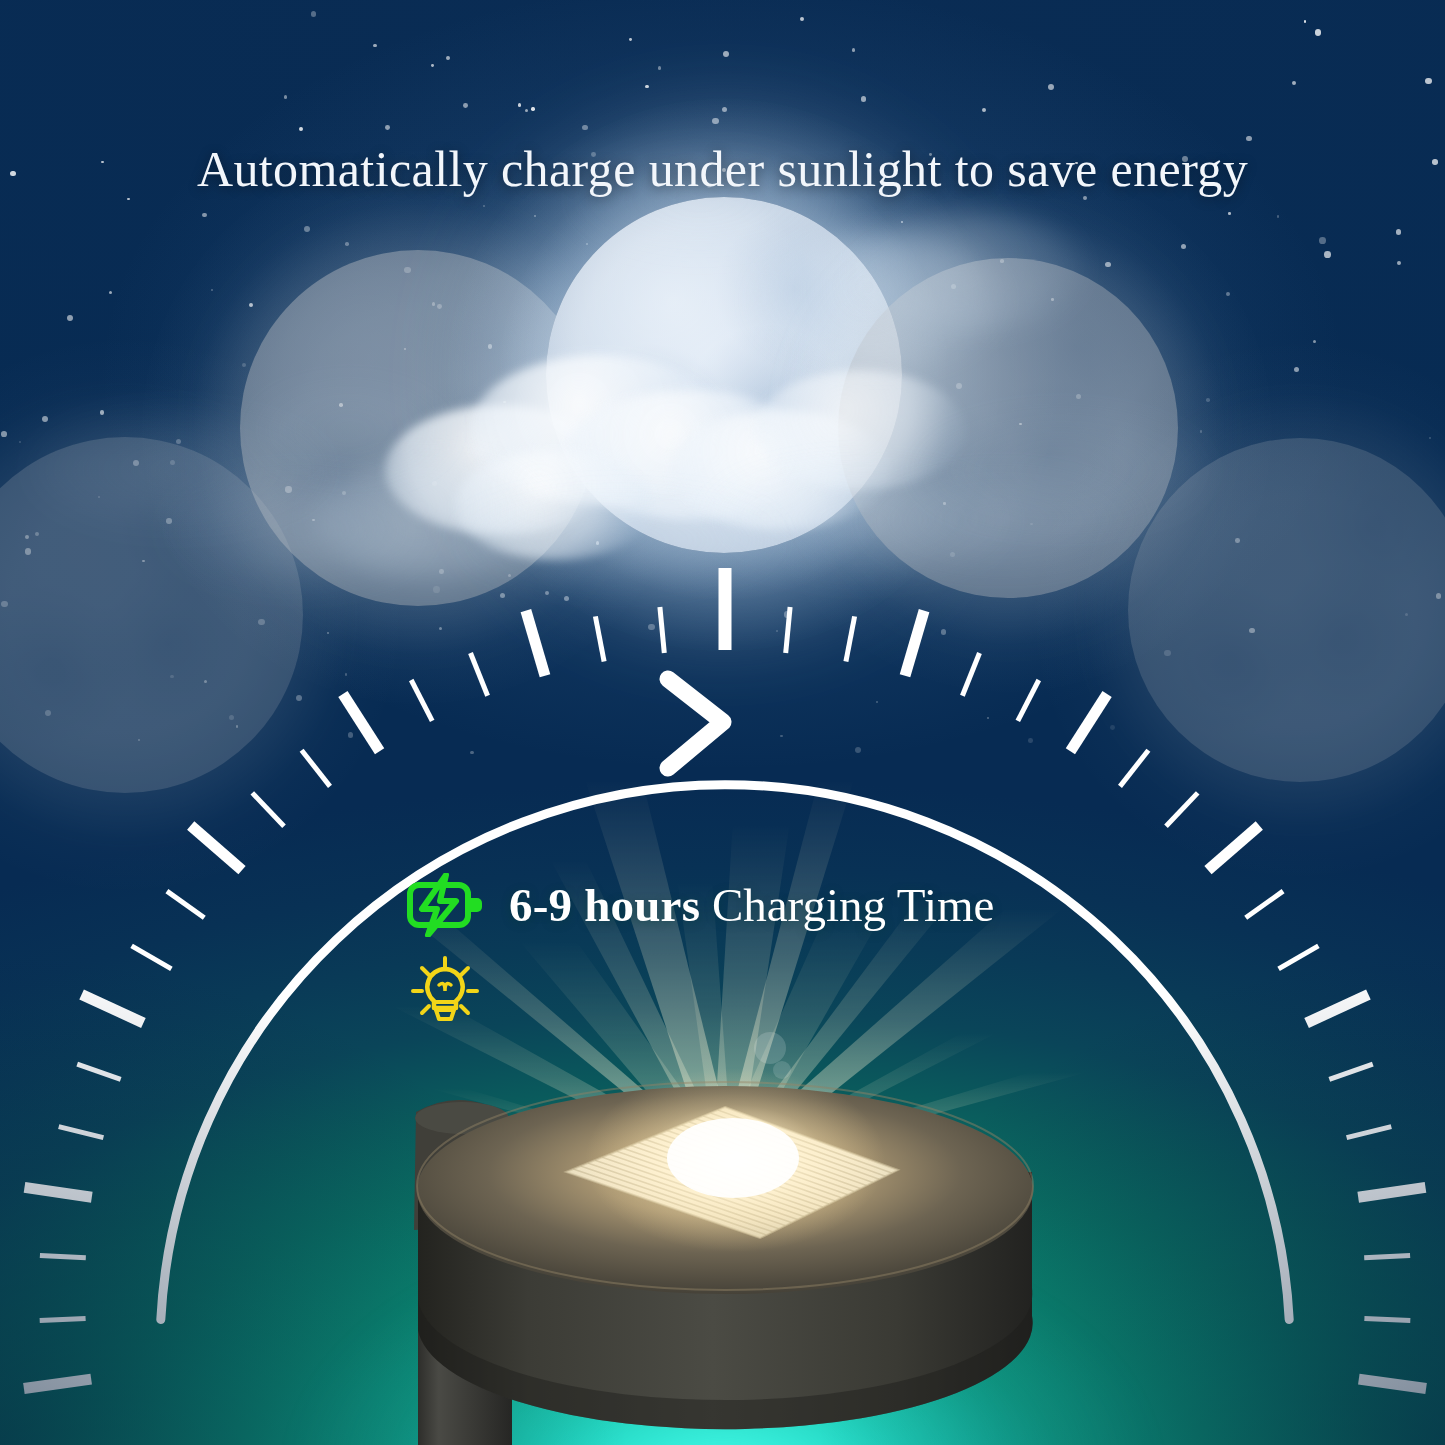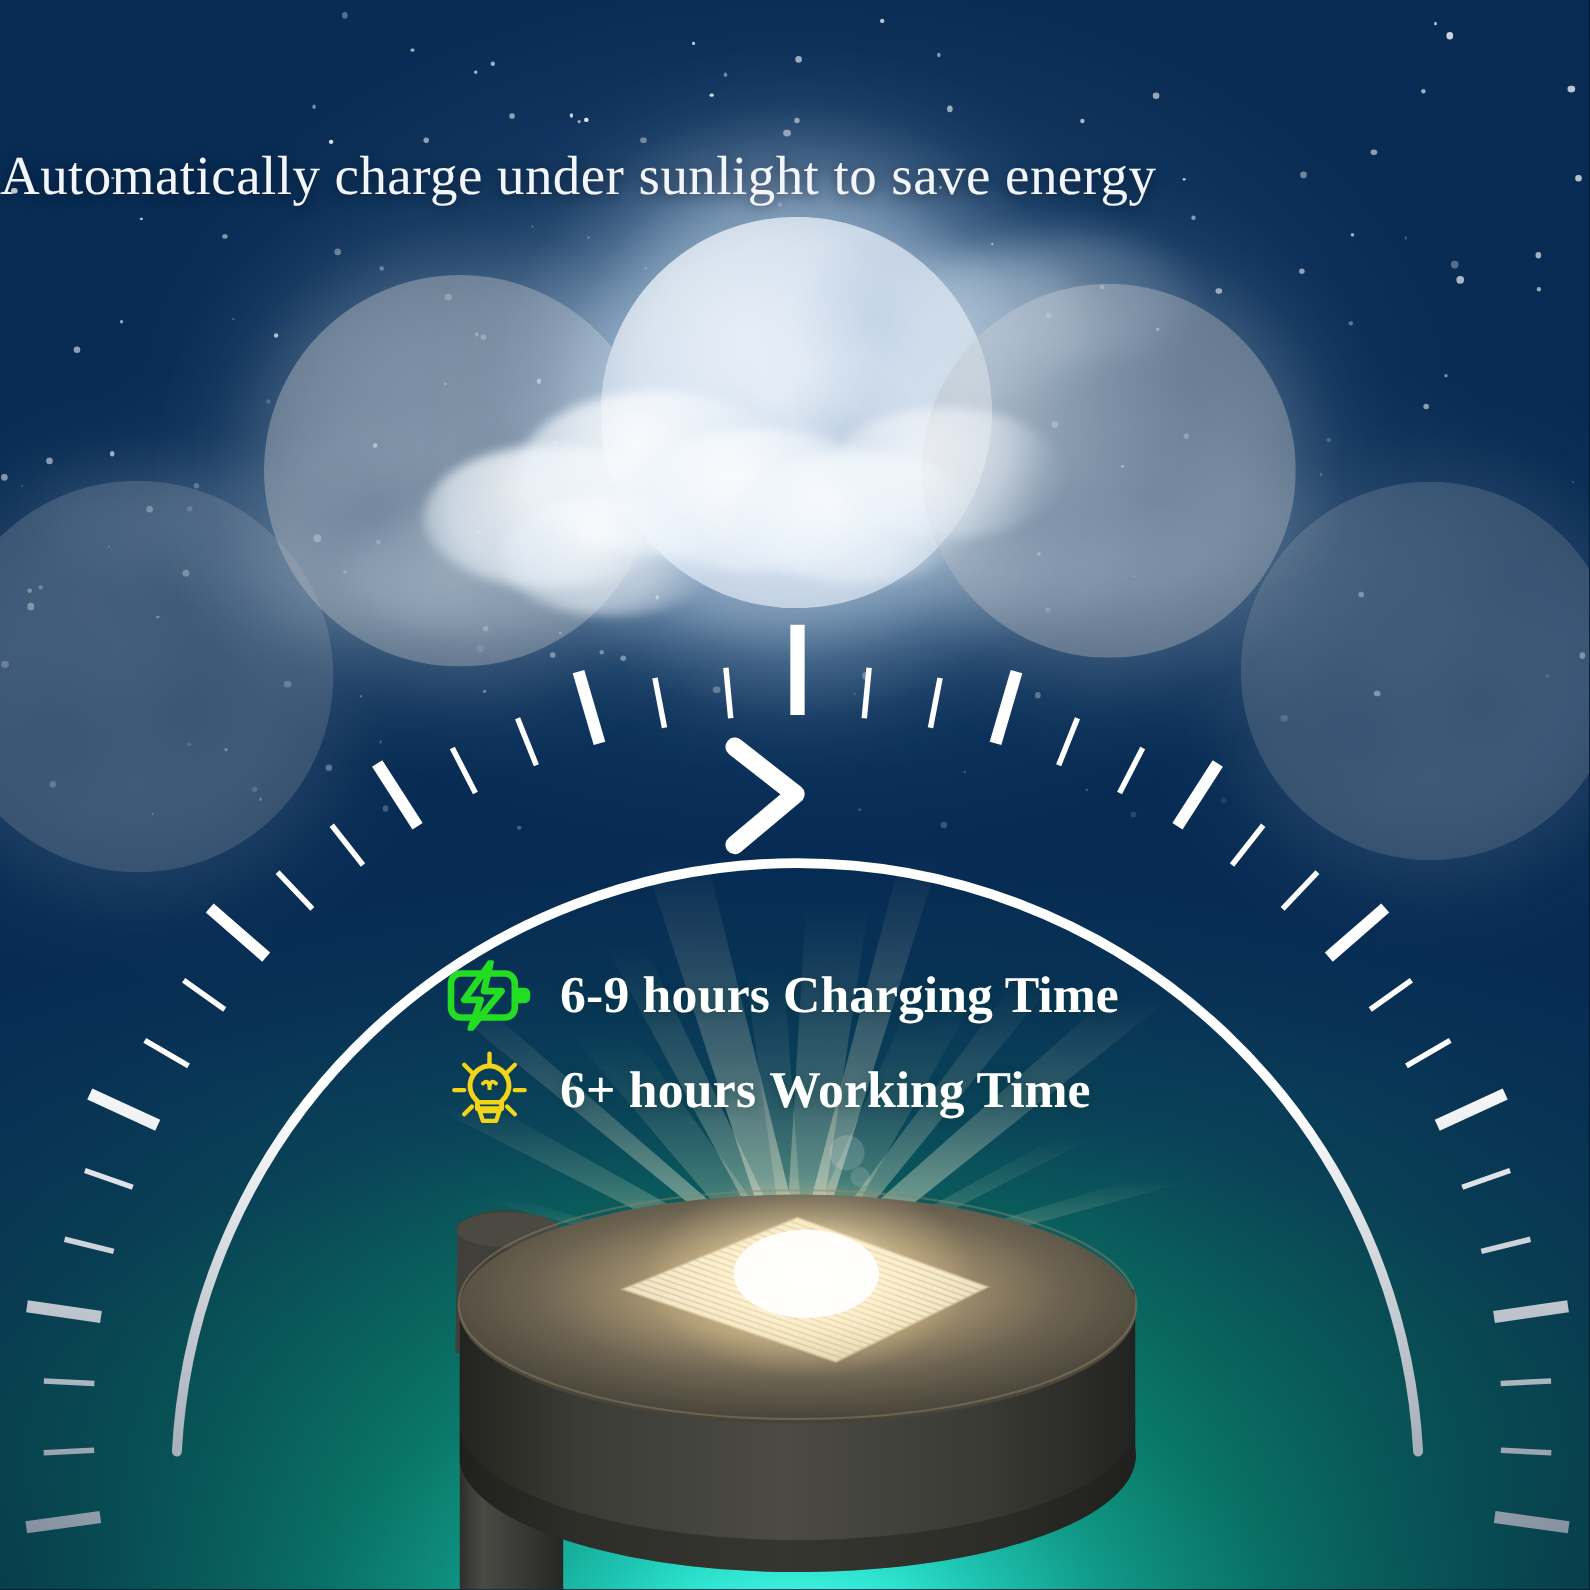--- a/index.html
+++ b/index.html
@@ -121,22 +121,22 @@
     text-align: center;
     color: #ffffff;
     font-size: 78px;
     font-weight: bold;
     letter-spacing: 2.5px;
     text-shadow: 0 3px 14px rgba(0,0,0,0.45), 0 0 34px rgba(180,210,245,0.30);
   }
   .subtitle {
     position: absolute;
     left: 0; right: 0;
-    top: 130px;
-    text-align: left;
+    top: 140px;
+    text-align: center;
     color: #f2f6fb;
     font-size: 50px;
     letter-spacing: 0.4px;
     text-shadow: 0 2px 12px rgba(0,0,0,0.45);
   }
 
   .features {
     position: absolute;
     left: 405px;
     top: 862px;
@@ -161,21 +161,21 @@
     font-size: 47px;
     line-height: 1;
     text-shadow: 0 2px 10px rgba(0,60,50,0.45);
     white-space: nowrap;
   }
   .feature-text .strong {
     font-weight: bold;
     letter-spacing: 0.2px;
   }
   .feature-text .light {
-    font-weight: bold;
+    font-weight: normal;
   }
 
   
   .lamp { position: absolute; left: 0; top: 0; width: 1445px; height: 1445px; pointer-events: none; }
 </style>
 </head>
 <body>
 
 <div class="stage">
 
@@ -557,21 +557,17 @@
             <line x1="68" y1="36" x2="59" y2="36"></line>
             <line x1="13" y1="58" x2="20" y2="51"></line>
             <line x1="59" y1="58" x2="52" y2="51"></line>
           </g>
           <path d="M 36 14 a 18 18 0 0 1 11 32 l 0 7 l -22 0 l 0 -7 a 18 18 0 0 1 11 -32 z" fill="none" stroke="#f2d518" stroke-width="4.5" stroke-linejoin="round"></path>
           <path d="M 30 30 q 6 -5 6 6 q 0 -11 6 -6" fill="none" stroke="#f2d518" stroke-width="3.5" stroke-linecap="round"></path>
           <line x1="26" y1="47" x2="46" y2="47" stroke="#f2d518" stroke-width="4"></line>
           <path d="M 27 55 l 18 0 l -3 9 l -12 0 z" fill="none" stroke="#f2d518" stroke-width="4" stroke-linejoin="round"></path>
         </svg>
       </span>
-      <span class="feature-text">
-        <span class="strong">6+ hours</span>
-        <span class="light">Working Time</span>
-      </span>
     </div>
 
   </div>
 
 </div>
 
 </body></html>

